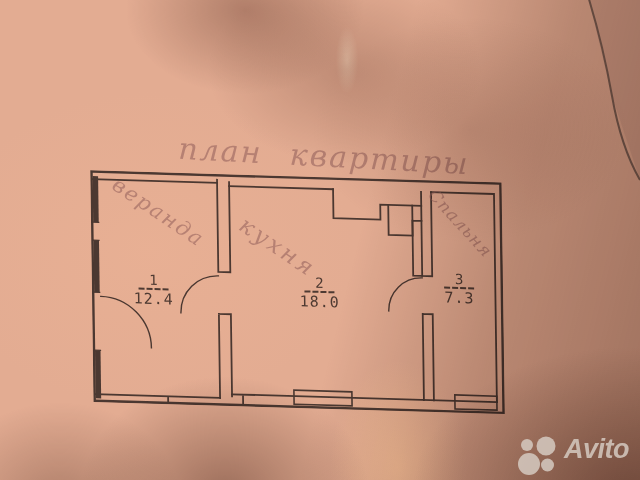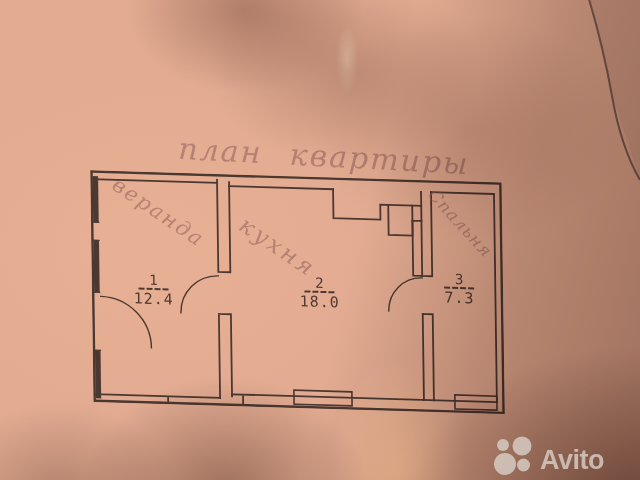--- a/index.html
+++ b/index.html
@@ -55,22 +55,23 @@
       radial-gradient(ellipse 170px 120px at 245px 10px,  rgba(120,92,85,.42), rgba(120,92,85,0) 70%),
       radial-gradient(ellipse 190px 130px at 345px 70px,  rgba(120,92,85,.30), rgba(120,92,85,0) 72%),
       radial-gradient(ellipse 210px 150px at 470px 130px, rgba(118,90,83,.22), rgba(118,90,83,0) 75%),
       radial-gradient(ellipse 200px 160px at 225px 492px, rgba(92,67,58,.48),  rgba(92,67,58,0) 72%),
       radial-gradient(ellipse 160px 130px at 60px 500px,  rgba(92,67,58,.35),  rgba(92,67,58,0) 75%),
       radial-gradient(ellipse 280px 190px at 630px 495px, rgba(82,59,51,.55),  rgba(82,59,51,0) 78%),
       linear-gradient(104deg, rgba(0,0,0,0) 55%, rgba(100,75,67,.30) 76%, rgba(88,64,56,.45) 100%);
   }
   
   .watermark{
-    position:absolute;left:492px;top:434px;z-index:5;display:flex;align-items:flex-end;
+    position:absolute;left:516px;top:434px;z-index:5;display:flex;align-items:flex-start;
     opacity:.82;
+    font-style:italic;
   }
   .watermark .brand{
     color:#d8cec5;font-size:27px;font-weight:bold;letter-spacing:-.5px;
     font-family:"Liberation Sans",sans-serif;margin-left:4px;
   }
 </style>
 </head>
 <body>
 
 <div class="photo-base"></div>

